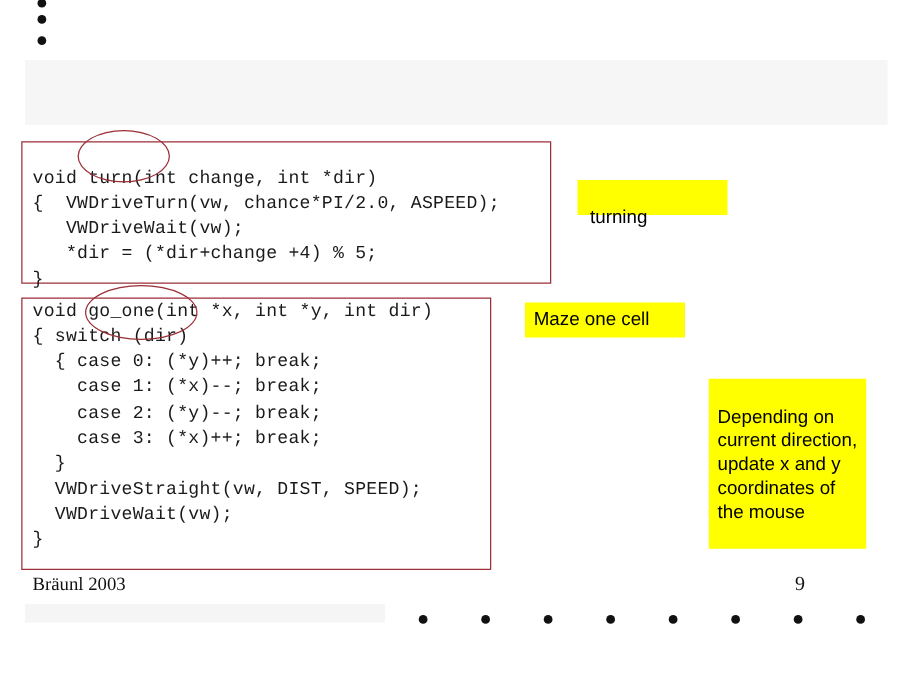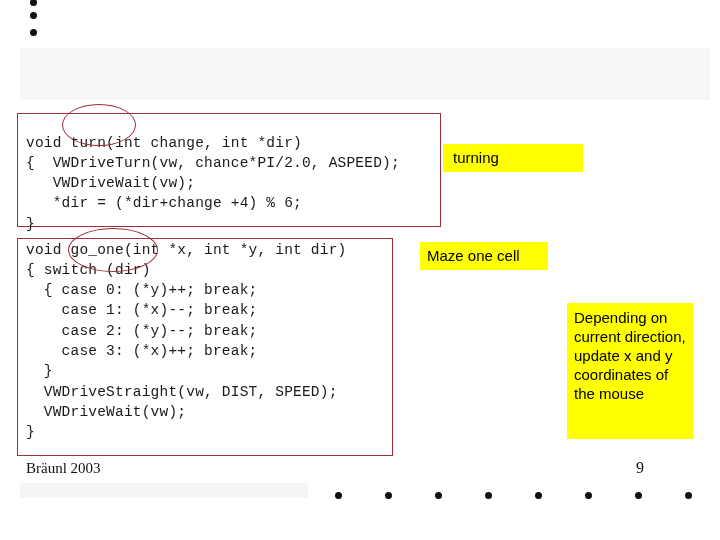--- a/index.html
+++ b/index.html
@@ -126,39 +126,39 @@
   .callout {
     position: absolute;
     background: #ffff00;
     color: #000000;
     font-family: "Liberation Sans", sans-serif;
     font-size: 15px;
     line-height: 19px;
     box-sizing: border-box;
   }
   #callout-turning {
-    left: 443px;
+    left: 462px;
     top: 144px;
-    width: 140px;
+    width: 120px;
     height: 28px;
-    padding: 4px 0 0 10px;
+    padding: 20px 0 0 10px;
   }
   #callout-going {
     left: 420px;
     top: 242px;
     width: 128px;
     height: 28px;
     padding: 4px 0 0 7px;
   }
   #callout-depending {
     left: 567px;
     top: 303px;
     width: 126px;
     height: 136px;
-    padding: 5px 4px 0 7px;
+    padding: 21px 4px 0 7px;
   }
 
   
   #footer-author {
     position: absolute;
     left: 26px;
     top: 460px;
     font-size: 15px;
     color: #111111;
   }
@@ -180,21 +180,21 @@
 
   <div class="dot vdots" style="top:-1px"></div>
   <div class="dot vdots" style="top:12px"></div>
   <div class="dot vdots" style="top:29px"></div>
 
 
   <div class="code-box" id="code-box-1"></div>
   <pre class="code-text" id="code-text-1">void turn(int change, int *dir)
 {  VWDriveTurn(vw, chance*PI/2.0, ASPEED);
    VWDriveWait(vw);
-   *dir = (*dir+change +4) % 6;
+   *dir = (*dir+change +4) % 5;
 }</pre>
   <div class="oval" id="oval-turn"></div>
 
   <div class="code-box" id="code-box-2"></div>
   <pre class="code-text" id="code-text-2">void go_one(int *x, int *y, int dir)
 { switch (dir)
   { case 0: (*y)++; break;
     case 1: (*x)--; break;
     case 2: (*y)--; break;
     case 3: (*x)++; break;

